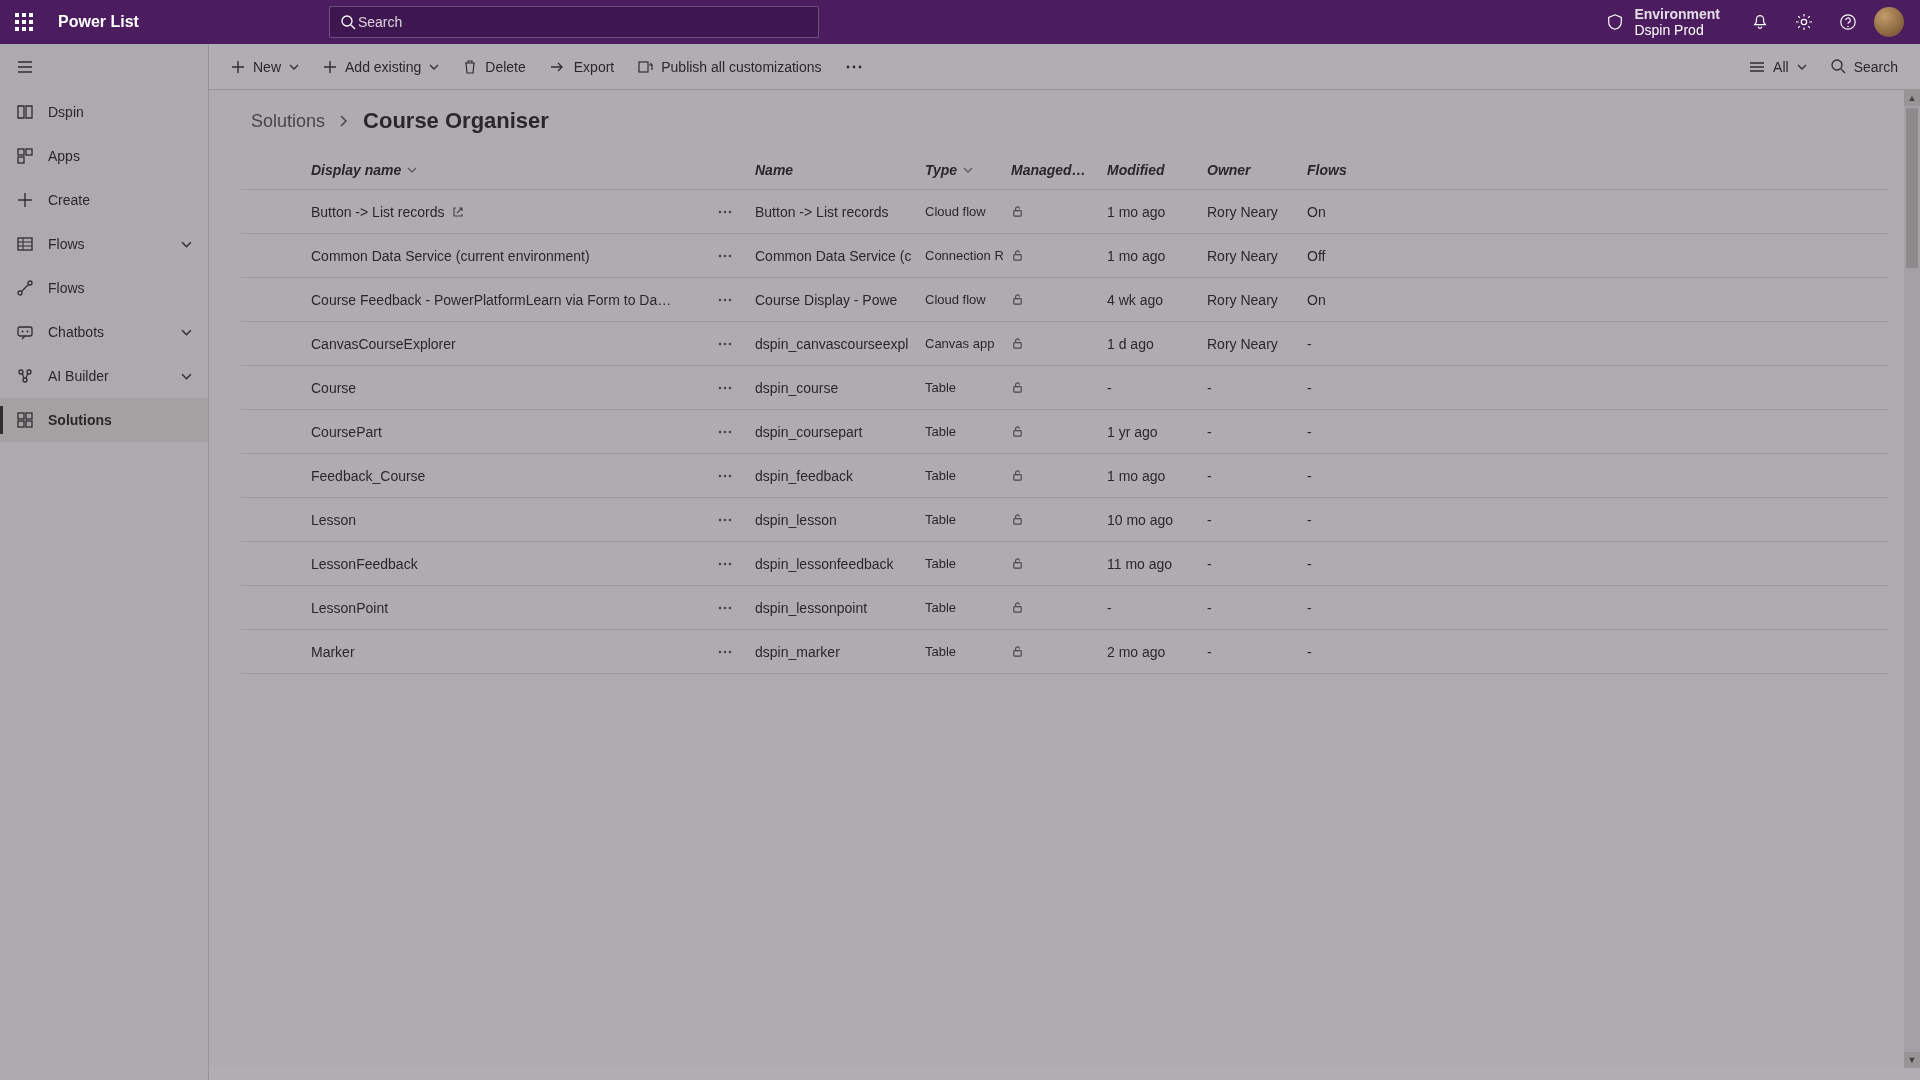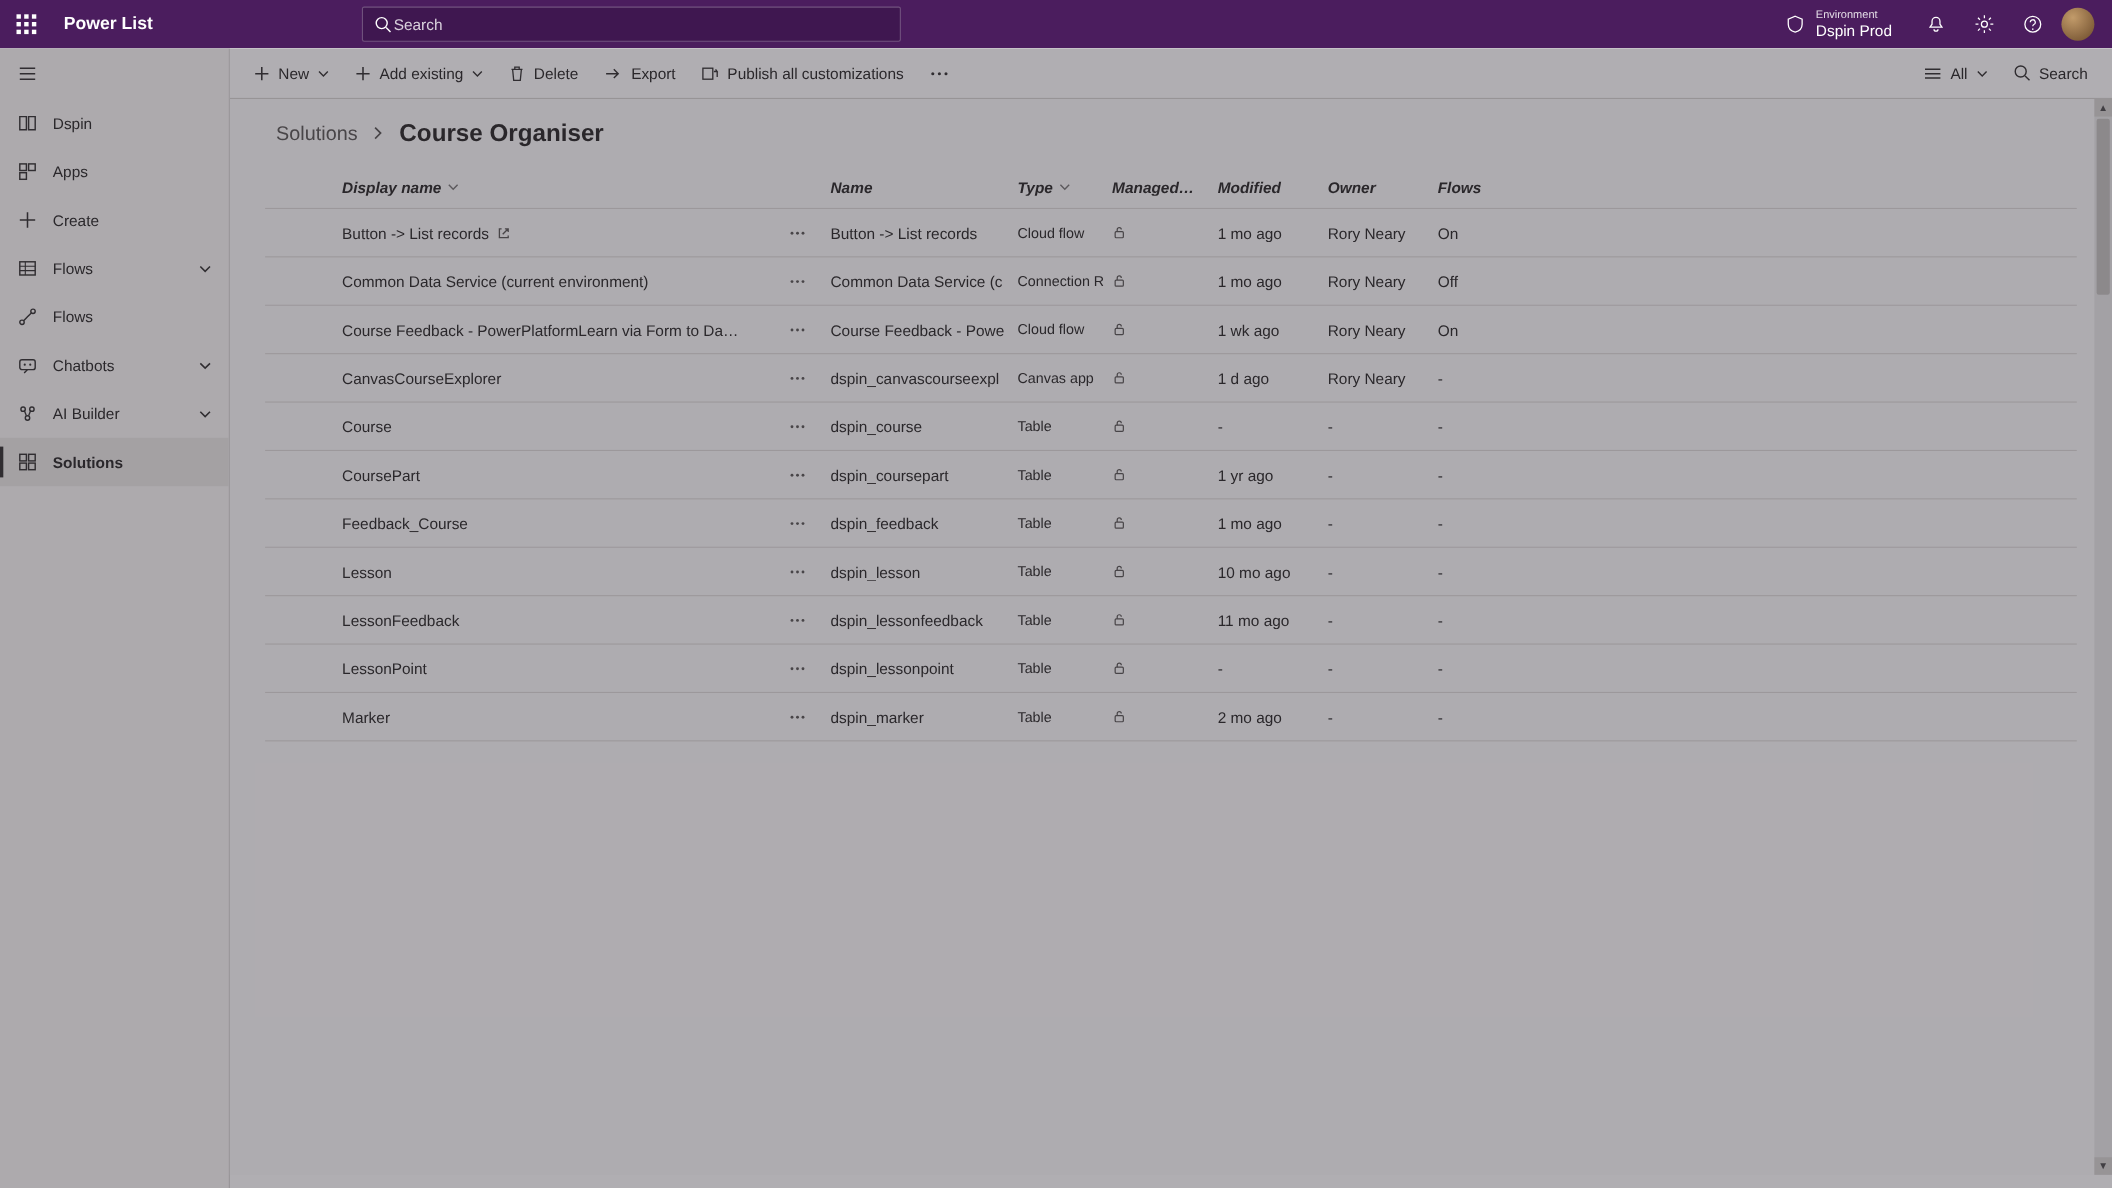--- a/index.html
+++ b/index.html
@@ -57,21 +57,21 @@
     padding: 0 10px;
   }
   .search-wrap input {
     flex:1; background:transparent; border:none; outline:none;
     color:#fff; font-size:14px;
   }
   .search-wrap input::placeholder { color: rgba(255,255,255,.8); }
   .hdr-spacer { flex:1; }
   .env-box { display:flex; align-items:center; gap:10px; margin-right:8px; padding:4px 10px; cursor:pointer; }
   .env-text { display:flex; flex-direction:column; line-height:1.15; }
-  .env-text .lbl { font-size:10px; color:rgba(255,255,255,.85); }
+  .env-text .lbl { font-size:14px; color:rgba(255,255,255,.85);font-weight:bold; }
   .env-text .val { font-size:14px; }
   .hdr-icn {
     width:44px; height:44px;
     display:flex; align-items:center; justify-content:center;
     cursor:pointer;
   }
   .avatar {
     width:30px; height:30px; border-radius:50%;
     background: radial-gradient(circle at 35% 30%, #c29b6a, #6b4a2a);
     margin: 0 8px 0 4px;
@@ -529,31 +529,31 @@
               <div class="cell">
                 <span class="link">Course Feedback - PowerPlatformLearn via Form to Da…</span>
                 <span class="more-btn">
                   <svg width="14" height="4" viewBox="0 0 14 4">
                     <circle cx="2" cy="2" r="1.3" fill="#605e5c"></circle>
                     <circle cx="7" cy="2" r="1.3" fill="#605e5c"></circle>
                     <circle cx="12" cy="2" r="1.3" fill="#605e5c"></circle>
                   </svg>
                 </span>
               </div>
-              <div class="cell">Course Feedback - Powe</div>
+              <div class="cell">Course Display - Powe</div>
               <div class="cell type">Cloud flow</div>
               <div class="cell managed">
                 <span>
                   <svg width="13" height="13" viewBox="0 0 14 14">
                     <rect x="3" y="6" width="8" height="6" rx="1" fill="none" stroke="#605e5c" stroke-width="1.2"></rect>
                     <path d="M5 6V4a2 2 0 0 1 4 0" fill="none" stroke="#605e5c" stroke-width="1.2"></path>
                   </svg>
                 </span>
               </div>
-              <div class="cell mod">1 wk ago</div>
+              <div class="cell mod">4 wk ago</div>
               <div class="cell owner">Rory Neary</div>
               <div class="cell status">On</div>
             </div>
             <div class="tbl-row">
               <div class="cell"></div>
               <div class="cell">
                 <span class="link">CanvasCourseExplorer</span>
                 <span class="more-btn">
                   <svg width="14" height="4" viewBox="0 0 14 4">
                     <circle cx="2" cy="2" r="1.3" fill="#605e5c"></circle>

